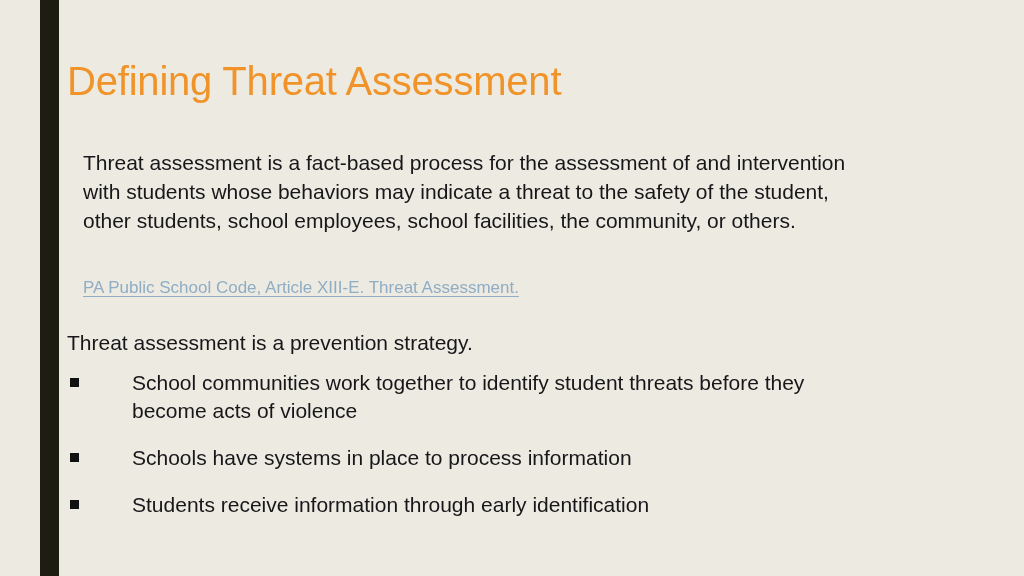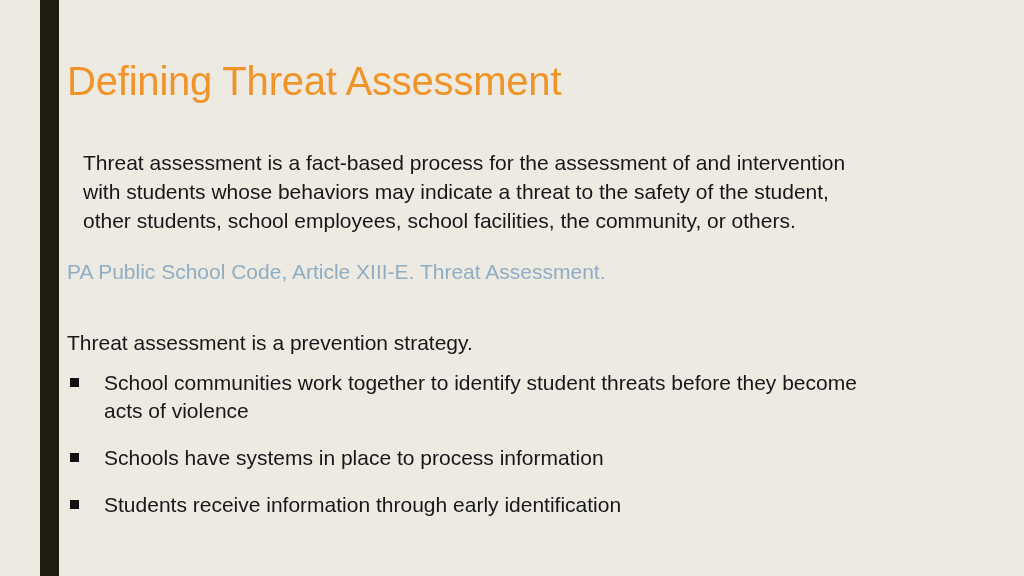--- a/index.html
+++ b/index.html
@@ -64,24 +64,25 @@
     margin: 16px;
     font-size: 21px;
     line-height: 29px;
     color: #17171a;
   }
 
   #source-link {
     position: absolute;
     left: 0;
     top: 259px;
-    margin: 0;
-    font-size: 21px;
+    margin: 16px;
+    font-size: 17px;
     line-height: 26px;
     color: #8fadc4;
+    text-decoration: underline;
     text-underline-offset: 3px;
     cursor: pointer;
     display: inline-block;
   }
 
   #prevention-line {
     position: absolute;
     left: 0;
     top: 328px;
     margin: 0;
@@ -118,20 +119,21 @@
     left: 3px;
     top: 9px;
     width: 9px;
     height: 9px;
     background: #111111;
     display: block;
   }
 
   .bullet-text {
     display: block;
+    margin-left: 28px;
   }
 </style>
 </head>
 <body>
 
 <div id="slide">
 
   <div id="accent-bar"></div>
 
   <div id="content">

